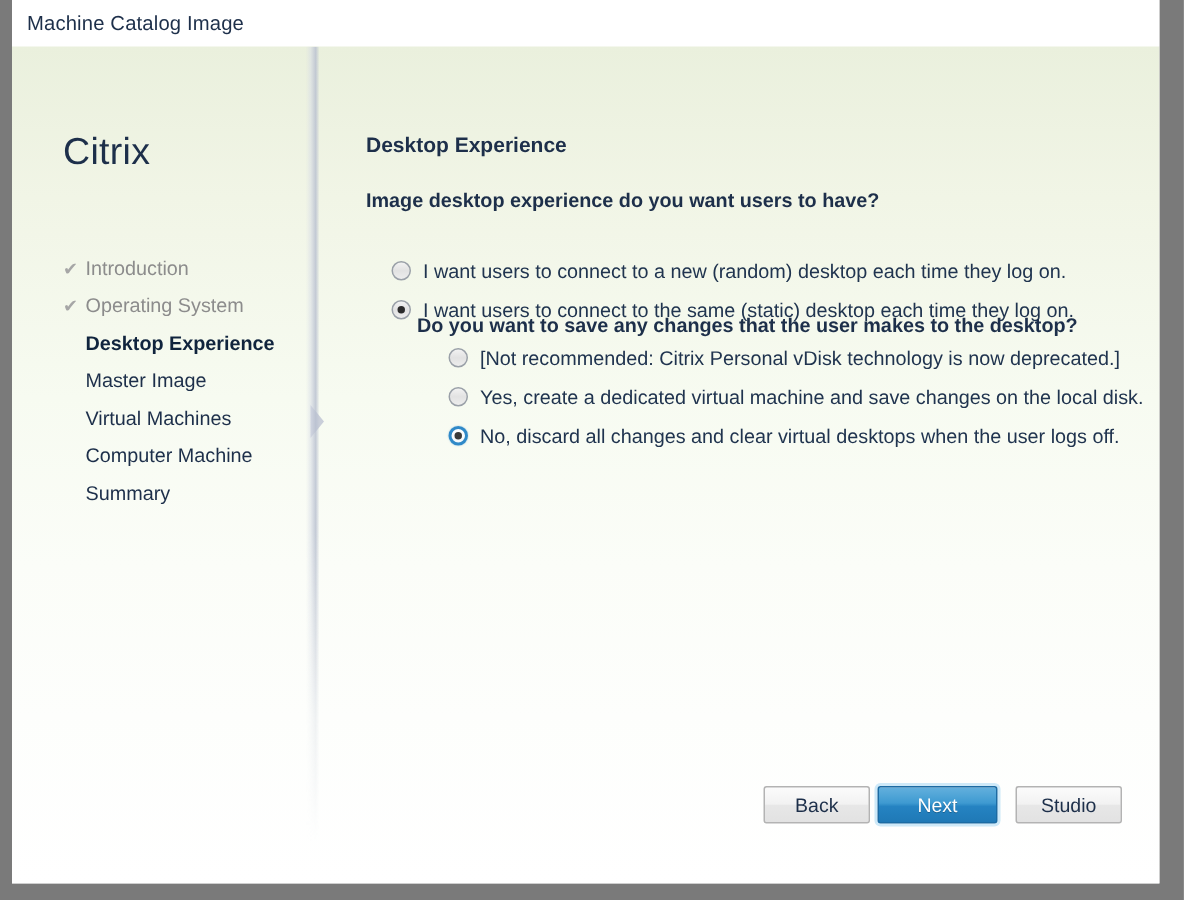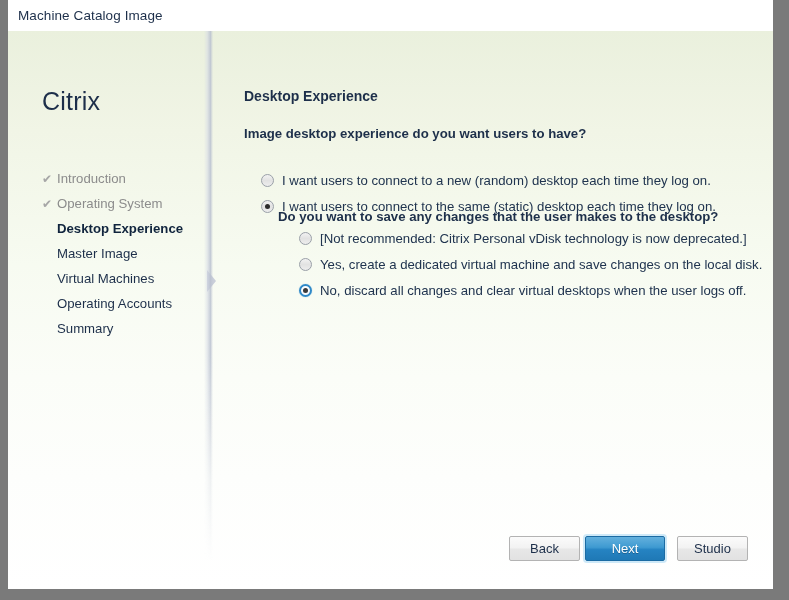--- a/index.html
+++ b/index.html
@@ -227,21 +227,21 @@
     display: block;
   }
   .radio-row .txt .line2 {
     display: block;
   }
 
   
   #footer {
     position: absolute;
     left: 0;
-    bottom: 4px;
+    bottom: 16px;
     width: 765px;
     height: 60px;
   }
   .btn {
     position: absolute;
     top: 11px;
     width: 71px;
     height: 25px;
     box-sizing: border-box;
     font-family: "Liberation Sans", sans-serif;
@@ -297,21 +297,21 @@
 
           <div class="step">
             <span class="tick"></span><span class="label">Master Image</span>
           </div>
 
           <div class="step">
             <span class="tick"></span><span class="label">Virtual Machines</span>
           </div>
 
           <div class="step">
-            <span class="tick"></span><span class="label">Operating Accounts</span>
+            <span class="tick"></span><span class="label">Computer Machine</span>
           </div>
 
           <div class="step">
             <span class="tick"></span><span class="label">Summary</span>
           </div>
 
           <div id="step-pointer"></div>
         </div>
         <div id="sidebar-divider"></div>
       </div>

